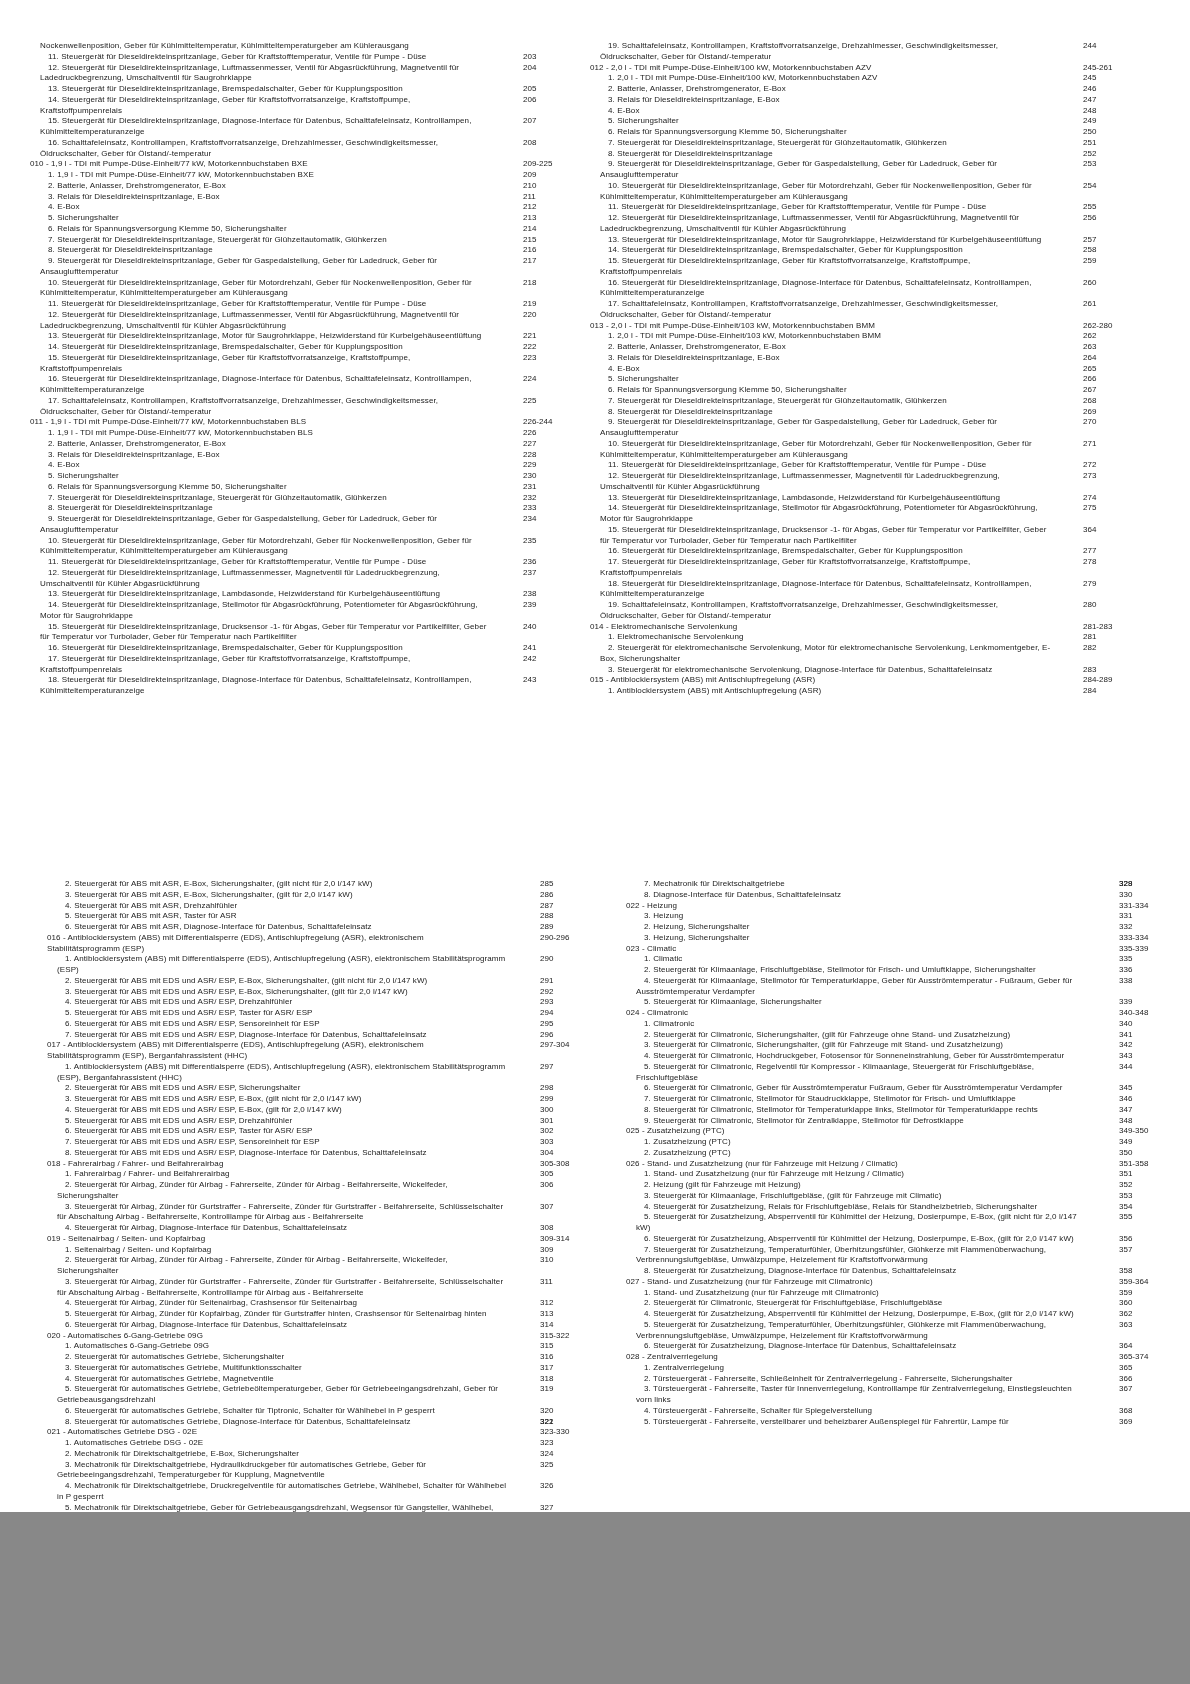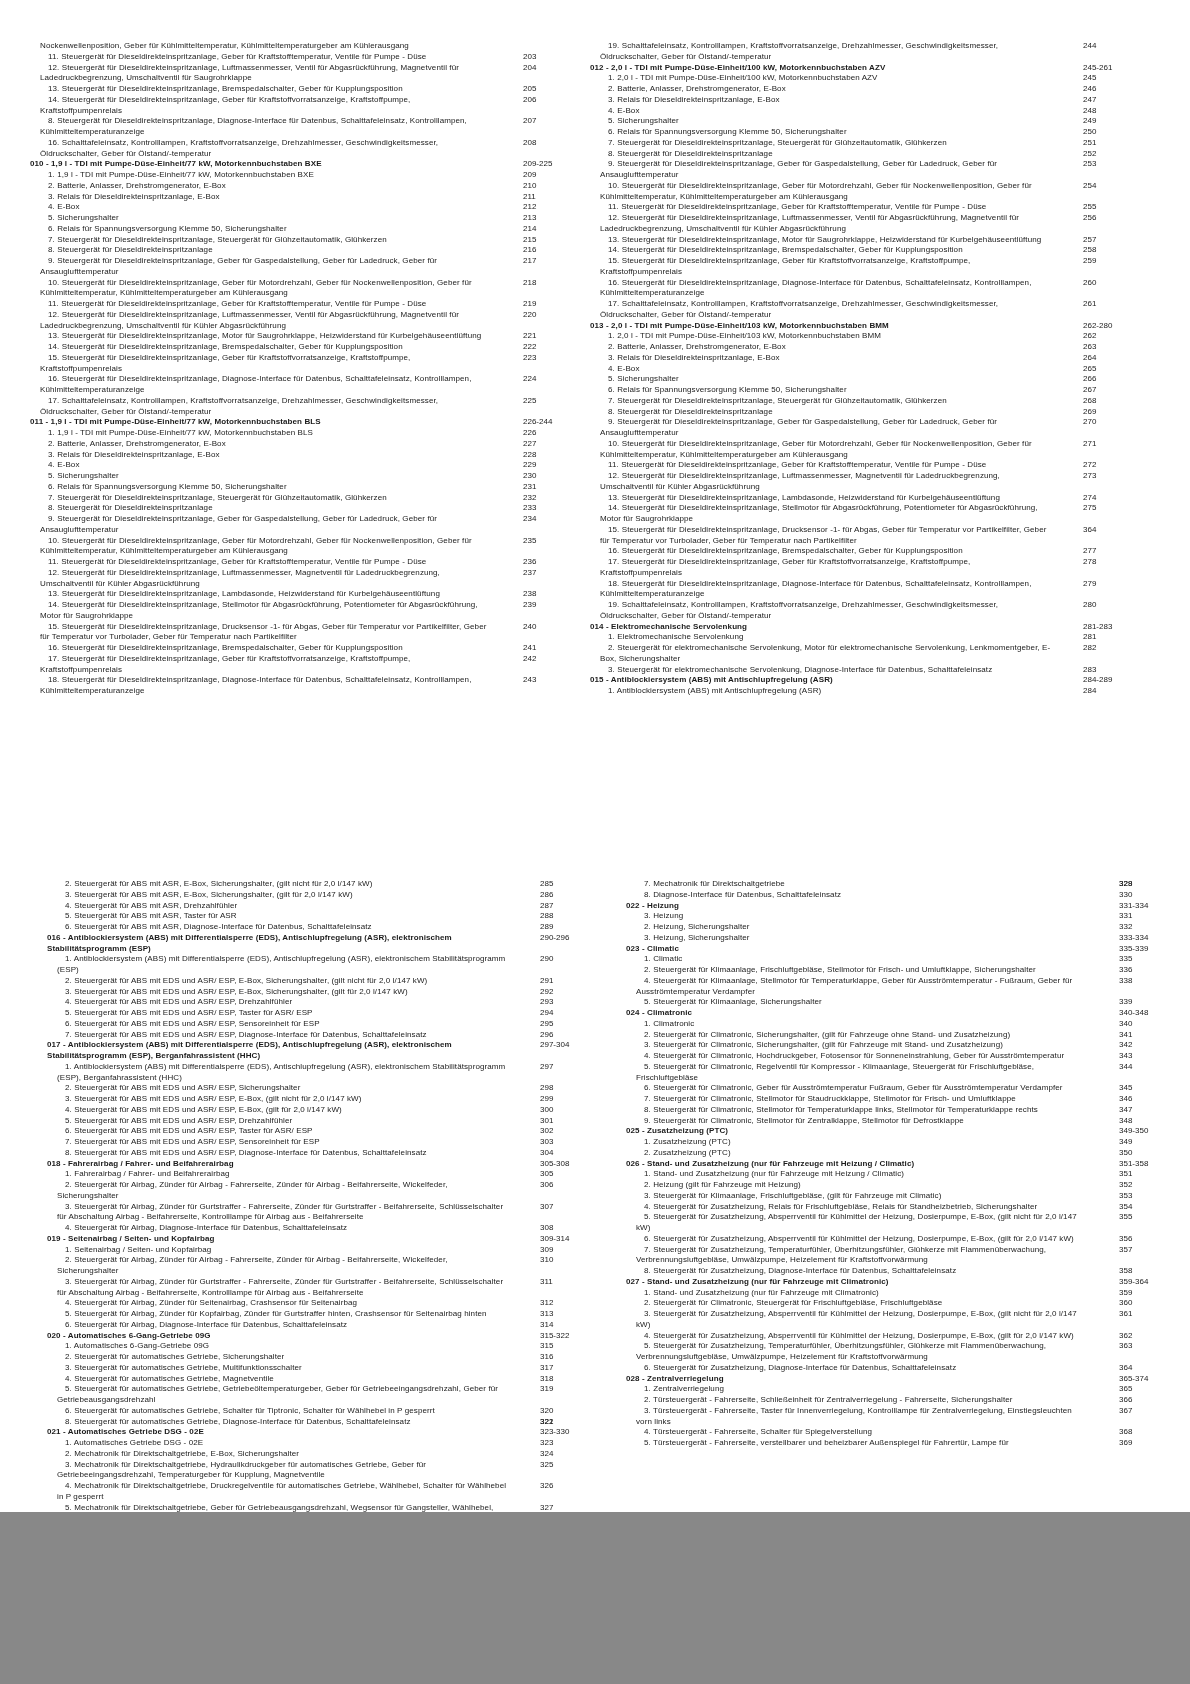--- a/index.html
+++ b/index.html
@@ -16,21 +16,21 @@
   }
   .col { position: absolute; width: 565px; }
   #col-0-0 { left: 30px;  top: 41px; }
   #col-0-1 { left: 590px; top: 41px; }
   #col-1-0 { left: 30px;  top: 879px; margin-left: 17px; }
   #col-1-1 { left: 626px; top: 879px; }
   .row { position: relative; }
   .t { width: 452px; letter-spacing: 0.1px; }
   .t.item   { padding-left: 10px; text-indent: 8px; }
   .t.cont   { padding-left: 10px; text-indent: 0; }
-  .t.header { padding-left: 0;    text-indent: 0; font-weight: bold; }
+  .t.header { padding-left: 0;    text-indent: 0; }
   .num {
     position: absolute;
     left: 493px;
     top: 0;
     white-space: nowrap;
   }
 </style>
 </head>
 <body>
 
@@ -49,21 +49,21 @@
       </div>
       <div class="row">
         <div class="t item">13. Steuergerät für Dieseldirekteinspritzanlage, Bremspedalschalter, Geber für Kupplungsposition</div>
         <span class="num">205</span>
       </div>
       <div class="row">
         <div class="t item">14. Steuergerät für Dieseldirekteinspritzanlage, Geber für Kraftstoffvorratsanzeige, Kraftstoffpumpe, Kraftstoffpumpenrelais</div>
         <span class="num">206</span>
       </div>
       <div class="row">
-        <div class="t item">8. Steuergerät für Dieseldirekteinspritzanlage, Diagnose-Interface für Datenbus, Schalttafeleinsatz, Kontrolllampen, Kühlmitteltemperaturanzeige</div>
+        <div class="t item">15. Steuergerät für Dieseldirekteinspritzanlage, Diagnose-Interface für Datenbus, Schalttafeleinsatz, Kontrolllampen, Kühlmitteltemperaturanzeige</div>
         <span class="num">207</span>
       </div>
       <div class="row">
         <div class="t item">16. Schalttafeleinsatz, Kontrolllampen, Kraftstoffvorratsanzeige, Drehzahlmesser, Geschwindigkeitsmesser, Öldruckschalter, Geber für Ölstand/-temperatur</div>
         <span class="num">208</span>
       </div>
       <div class="row">
         <div class="t header">010 - 1,9 l - TDI mit Pumpe-Düse-Einheit/77 kW, Motorkennbuchstaben BXE</div>
         <span class="num">209-225</span>
       </div>
@@ -731,24 +731,20 @@
         <div class="t header">027 - Stand- und Zusatzheizung (nur für Fahrzeuge mit Climatronic)</div>
         <span class="num">359-364</span>
       </div>
       <div class="row">
         <div class="t item">1. Stand- und Zusatzheizung (nur für Fahrzeuge mit Climatronic)</div>
         <span class="num">359</span>
       </div>
       <div class="row">
         <div class="t item">2. Steuergerät für Climatronic, Steuergerät für Frischluftgebläse, Frischluftgebläse</div>
         <span class="num">360</span>
-      </div>
-      <div class="row">
-        <div class="t item">3. Steuergerät für Zusatzheizung, Absperrventil für Kühlmittel der Heizung, Dosierpumpe, E-Box, (gilt nicht für 2,0 l/147 kW)</div>
-        <span class="num">361</span>
       </div>
       <div class="row">
         <div class="t item">4. Steuergerät für Zusatzheizung, Absperrventil für Kühlmittel der Heizung, Dosierpumpe, E-Box, (gilt für 2,0 l/147 kW)</div>
         <span class="num">362</span>
       </div>
       <div class="row">
         <div class="t item">5. Steuergerät für Zusatzheizung, Temperaturfühler, Überhitzungsfühler, Glühkerze mit Flammenüberwachung, Verbrennungsluftgebläse, Umwälzpumpe, Heizelement für Kraftstoffvorwärmung</div>
         <span class="num">363</span>
       </div>
       <div class="row">

